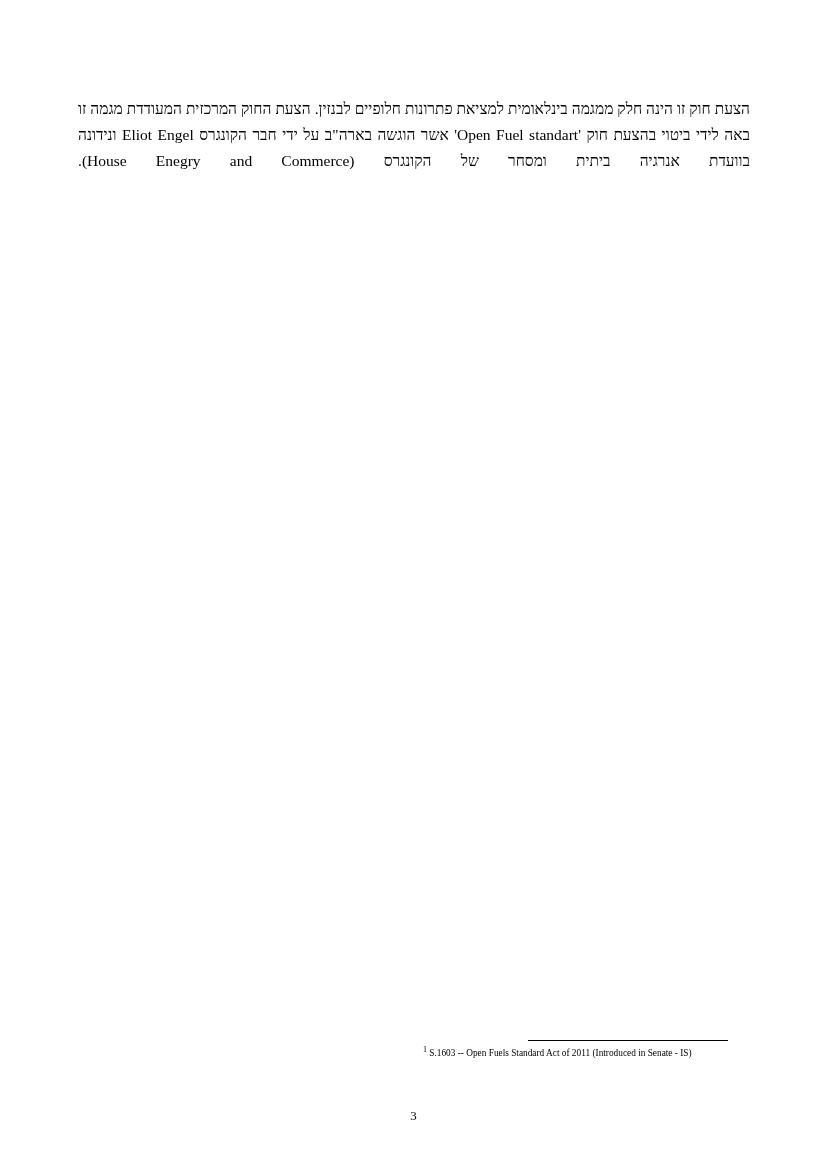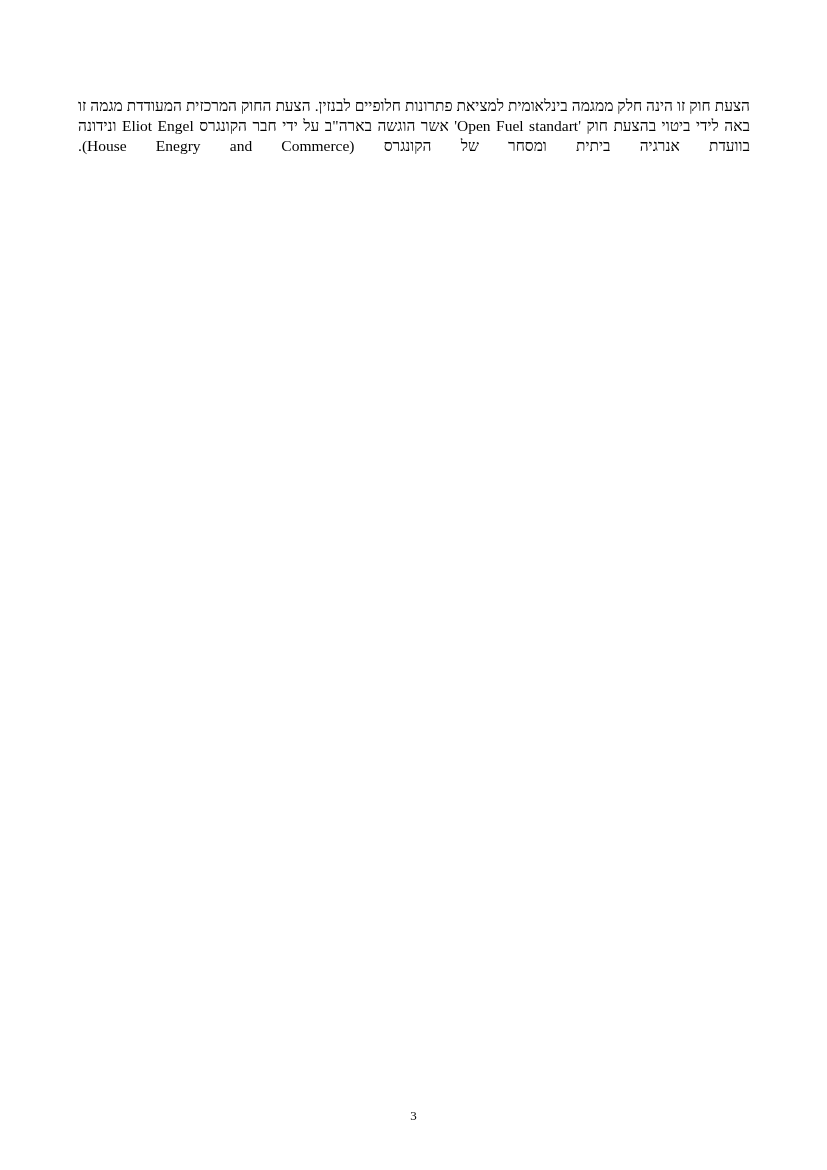--- a/index.html
+++ b/index.html
@@ -25,21 +25,21 @@
     left: 78px;
     top: 96px;
     width: 672px;
   }
   p.para {
     margin: 0;
     direction: rtl;
     text-align: justify;
     text-align-last: justify;
     font-size: 15.5px;
-    line-height: 20px;
+    line-height: 26px;
     unicode-bidi: plaintext;
   }
   p.para.second {
     margin-top: 26px;
     text-align: justify;
     text-align-last: right;
     word-spacing: 2px;
   }
   .footnote-area {
     position: absolute;
@@ -79,16 +79,20 @@
 
 <div class="page">
 
   <div class="content">
 
     <p class="para first"><span>הצעת חוק זו הינה חלק ממגמה בינלאומית למציאת פתרונות חלופיים לבנזין. הצעת החוק המרכזית המעודדת מגמה זו באה לידי ביטוי בהצעת חוק 'Open Fuel standart' אשר הוגשה בארה"ב על ידי חבר הקונגרס Eliot Engel ונידונה בוועדת אנרגיה ביתית ומסחר של הקונגרס (House Enegry and Commerce).</span></p>
 
 
   </div>
 
+  <div class="footnote-area">
+    <div class="footnote-rule"></div>
+    <div class="footnote-text"><span class="mark">1</span> <span>S.1603 -- Open Fuels Standard Act of 2011 (Introduced in Senate - IS)</span></div>
+  </div>
 
   <div class="page-number">3</div>
 
 </div>
 
 </body></html>

